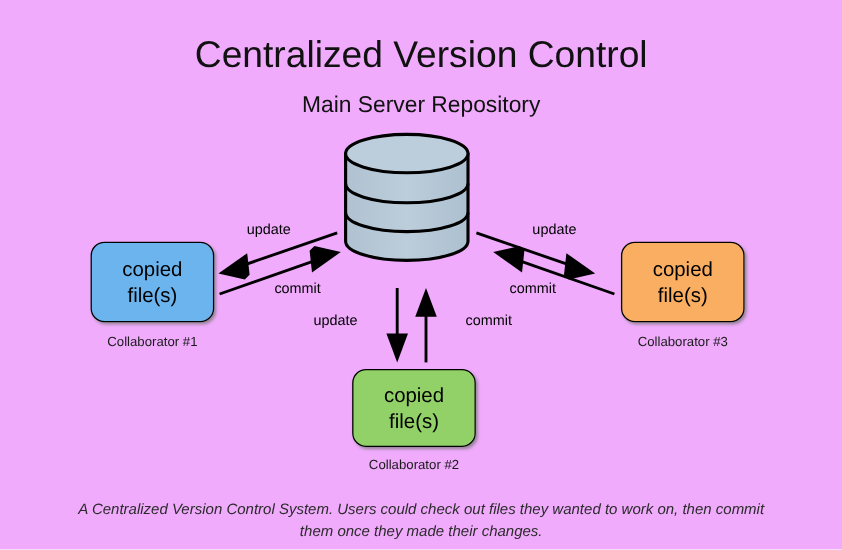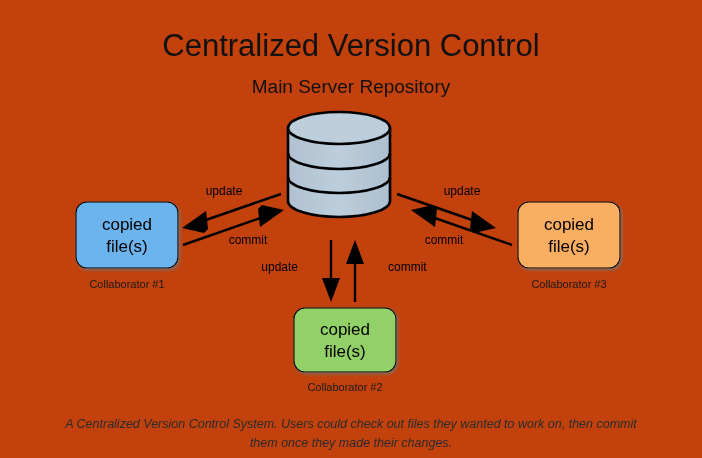--- a/index.html
+++ b/index.html
@@ -9,21 +9,21 @@
     background: #ffffff;
   }
   body {
     font-family: "Liberation Sans", sans-serif;
     color: #000000;
   }
   #canvas {
     position: relative;
     width: 702px;
     height: 458px;
-    background: #c2410c;
+    background: #f0abfc;
     overflow: hidden;
   }
   #diagram-svg {
     position: absolute;
     left: 0;
     top: 0;
     width: 702px;
     height: 458px;
   }
   .title-text {

